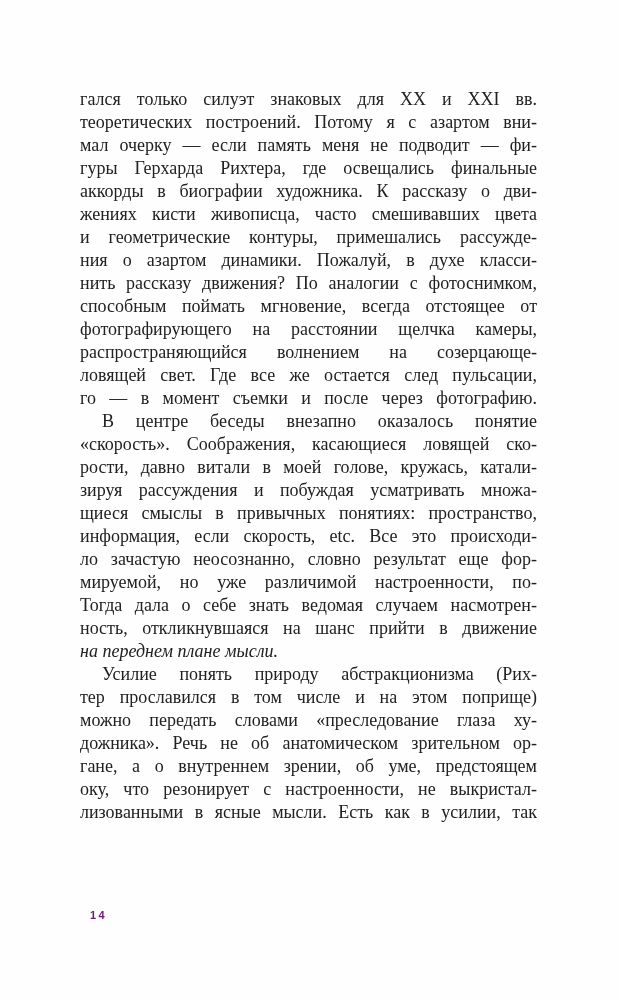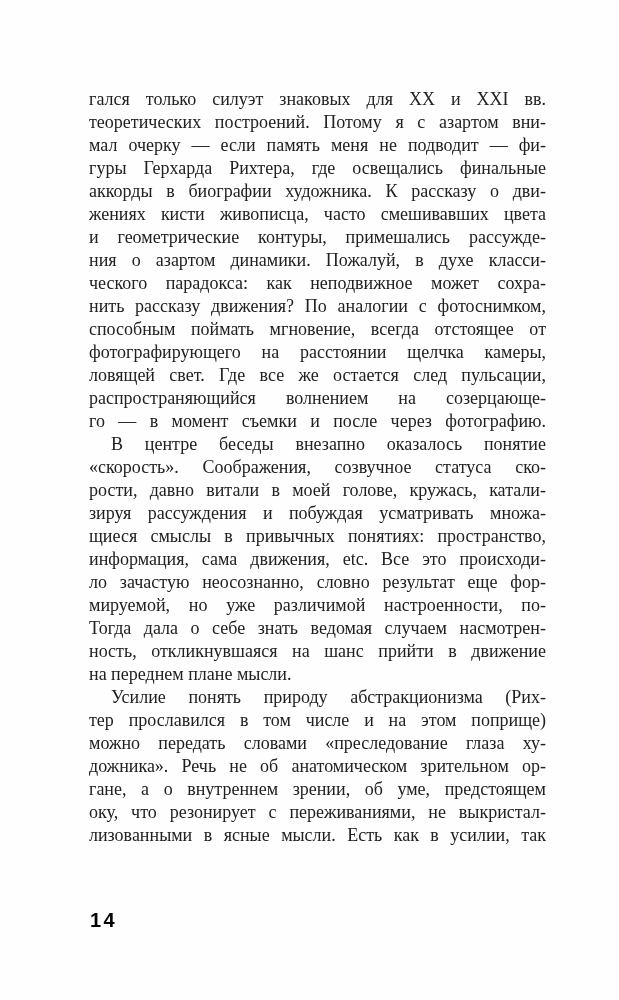--- a/index.html
+++ b/index.html
@@ -15,21 +15,21 @@
   .page {
     position: relative;
     width: 619px;
     height: 1000px;
     background: #fefefe;
     font-family: "Liberation Serif", "DejaVu Serif", serif;
     color: #212121;
   }
   .text-block {
     position: absolute;
-    left: 89px;
+    left: 80px;
     top: 88px;
     width: 457px;
   }
   .para {
     margin: 0;
     padding: 0;
   }
   .line {
     font-size: 18px;
     line-height: 23px;
@@ -38,76 +38,76 @@
     text-align: justify;
     text-align-last: justify;
     white-space: normal;
   }
   .line.indented {
     text-indent: 22px;
   }
   .line.para-end {
     text-align: right;
     text-align-last: left;
+    font-style: italic;
   }
   .page-number {
     position: absolute;
     left: 90px;
     top: 909px;
     font-family: "Liberation Sans", "DejaVu Sans", sans-serif;
-    font-size: 20px;
+    font-size: 11px;
     font-weight: 600;
     letter-spacing: 2.5px;
-    color: #000000;
+    color: #701a75;
   }
 </style>
 </head>
 <body>
 
 <div class="page">
   <main class="text-block">
 
     <div class="para">
       <div class="line">гался только силуэт знаковых для XX и XXI вв.</div>
       <div class="line">теоретических построений. Потому я с азартом вни-</div>
       <div class="line">мал очерку — если память меня не подводит — фи-</div>
       <div class="line">гуры Герхарда Рихтера, где освещались финальные</div>
       <div class="line">аккорды в биографии художника. К рассказу о дви-</div>
       <div class="line">жениях кисти живописца, часто смешивавших цвета</div>
       <div class="line">и геометрические контуры, примешались рассужде-</div>
       <div class="line">ния о азартом динамики. Пожалуй, в духе класси-</div>
-      <div class="line">ческого парадокса: как неподвижное может сохра-</div>
       <div class="line">нить рассказу движения? По аналогии с фотоснимком,</div>
       <div class="line">способным поймать мгновение, всегда отстоящее от</div>
       <div class="line">фотографирующего на расстоянии щелчка камеры,</div>
+      <div class="line">распространяющийся волнением на созерцающе-</div>
       <div class="line">ловящей свет. Где все же остается след пульсации,</div>
-      <div class="line">распространяющийся волнением на созерцающе-</div>
       <div class="line">го — в момент съемки и после через фотографию.</div>
     </div>
 
     <div class="para">
       <div class="line indented">В центре беседы внезапно оказалось понятие</div>
-      <div class="line">«скорость». Соображения, созвучное статуса ско-</div>
+      <div class="line">«скорость». Соображения, касающиеся ловящей ско-</div>
       <div class="line">рости, давно витали в моей голове, кружась, катали-</div>
       <div class="line">зируя рассуждения и побуждая усматривать множа-</div>
       <div class="line">щиеся смыслы в привычных понятиях: пространство,</div>
-      <div class="line">информация, сама движения, etc. Все это происходи-</div>
+      <div class="line">информация, если скорость, etc. Все это происходи-</div>
       <div class="line">ло зачастую неосознанно, словно результат еще фор-</div>
       <div class="line">мируемой, но уже различимой настроенности, по-</div>
       <div class="line">Тогда дала о себе знать ведомая случаем насмотрен-</div>
       <div class="line">ность, откликнувшаяся на шанс прийти в движение</div>
       <div class="line para-end">на переднем плане мысли.</div>
     </div>
 
     <div class="para">
       <div class="line indented">Усилие понять природу абстракционизма (Рих-</div>
       <div class="line">тер прославился в том числе и на этом поприще)</div>
       <div class="line">можно передать словами «преследование глаза ху-</div>
       <div class="line">дожника». Речь не об анатомическом зрительном ор-</div>
       <div class="line">гане, а о внутреннем зрении, об уме, предстоящем</div>
-      <div class="line">оку, что резонирует с переживаниями, не выкристал-</div>
+      <div class="line">оку, что резонирует с настроенности, не выкристал-</div>
       <div class="line">лизованными в ясные мысли. Есть как в усилии, так</div>
     </div>
 
   </main>
 
   <span class="page-number">14</span>
 </div>
 
 </body></html>

